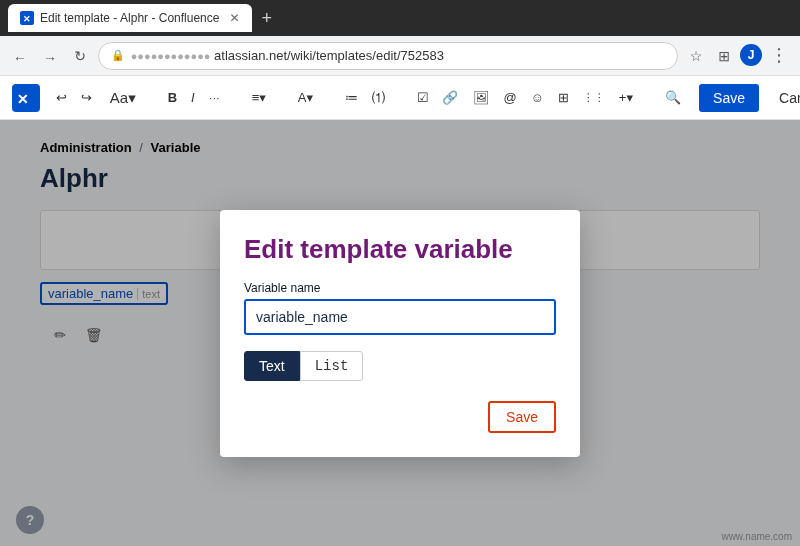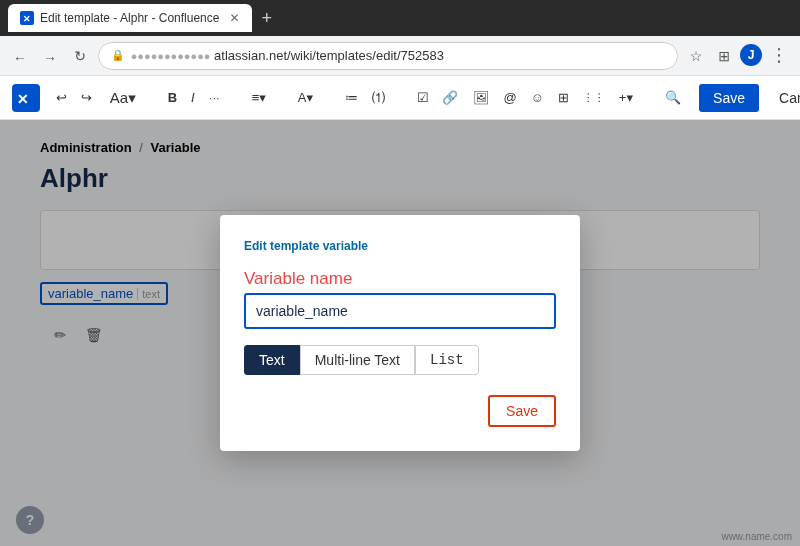--- a/index.html
+++ b/index.html
@@ -264,28 +264,28 @@
     
     .modal {
       background: #fff;
       border-radius: 4px;
       box-shadow: 0 8px 32px rgba(0,0,0,0.25);
       width: 360px;
       padding: 24px;
       position: relative;
     }
     .modal-title {
+      font-size: 26px;
+      font-weight: 600;
+      color: #701a75;
+      margin-bottom: 16px;
+    }
+    .modal-label {
       font-size: 12px;
-      font-weight: 600;
-      color: #0369a1;
-      margin-bottom: 16px;
-    }
-    .modal-label {
-      font-size: 17px;
-      color: #ef4444;
+      color: #0f172a;
       margin-bottom: 4px;
     }
     .modal-input {
       width: 100%;
       height: 36px;
       border: 2px solid #0052CC;
       border-radius: 3px;
       padding: 0 10px;
       font-size: 14px;
       color: #172b4d;
@@ -486,21 +486,20 @@
 
     <div class="modal">
       <div class="modal-title">Edit template variable</div>
 
       <div class="modal-label">Variable name</div>
       <input class="modal-input" type="text" value="variable_name" style="">
 
       
       <div class="modal-type-buttons">
         <button class="type-btn active">Text</button>
-        <button class="type-btn">Multi-line Text</button>
         <button class="type-btn">List</button>
       </div>
 
       
       <div class="modal-footer">
         <button class="btn-modal-save">Save</button>
       </div>
     </div>
   </div>
 

